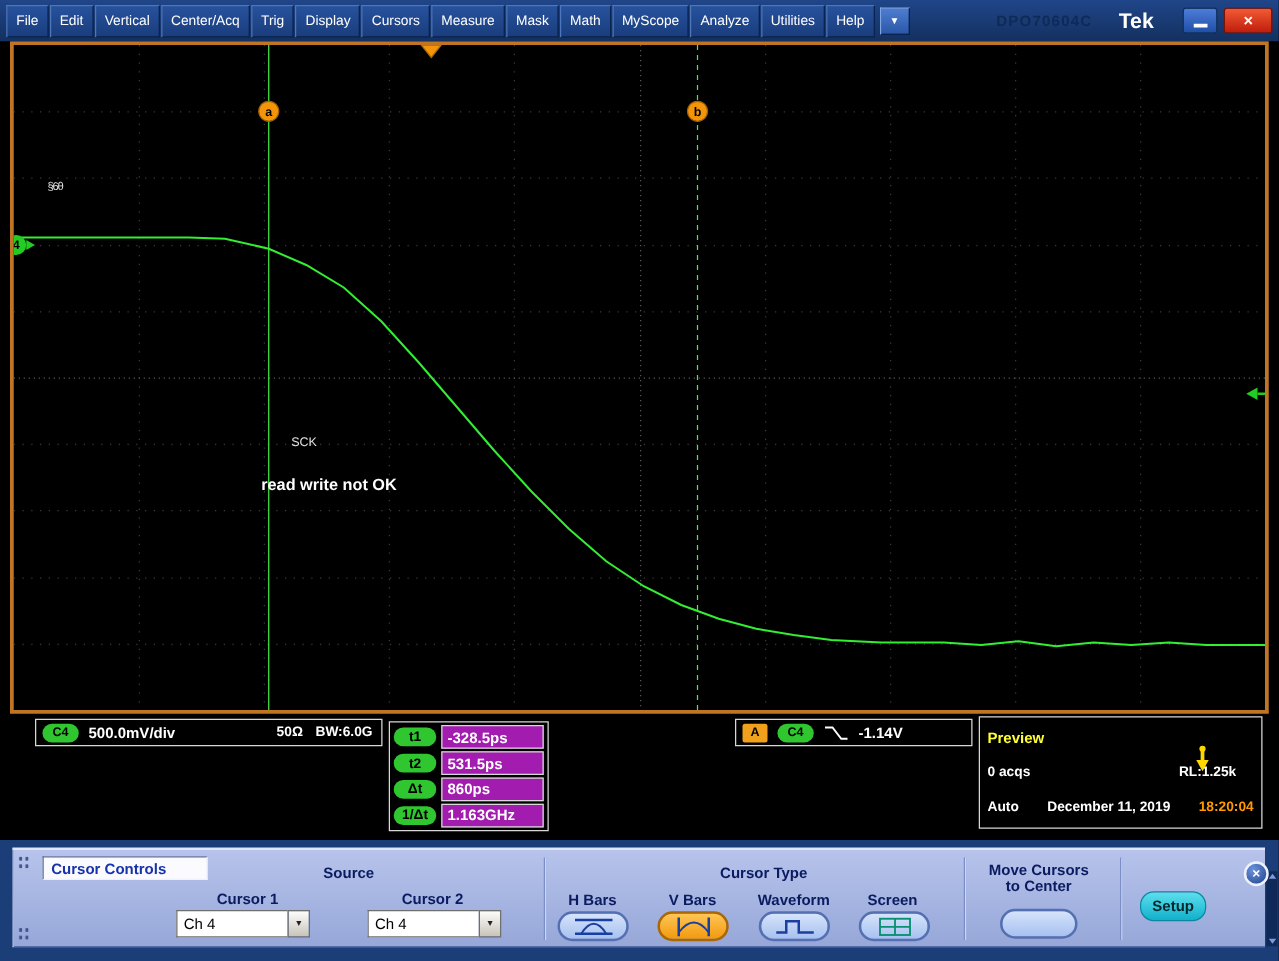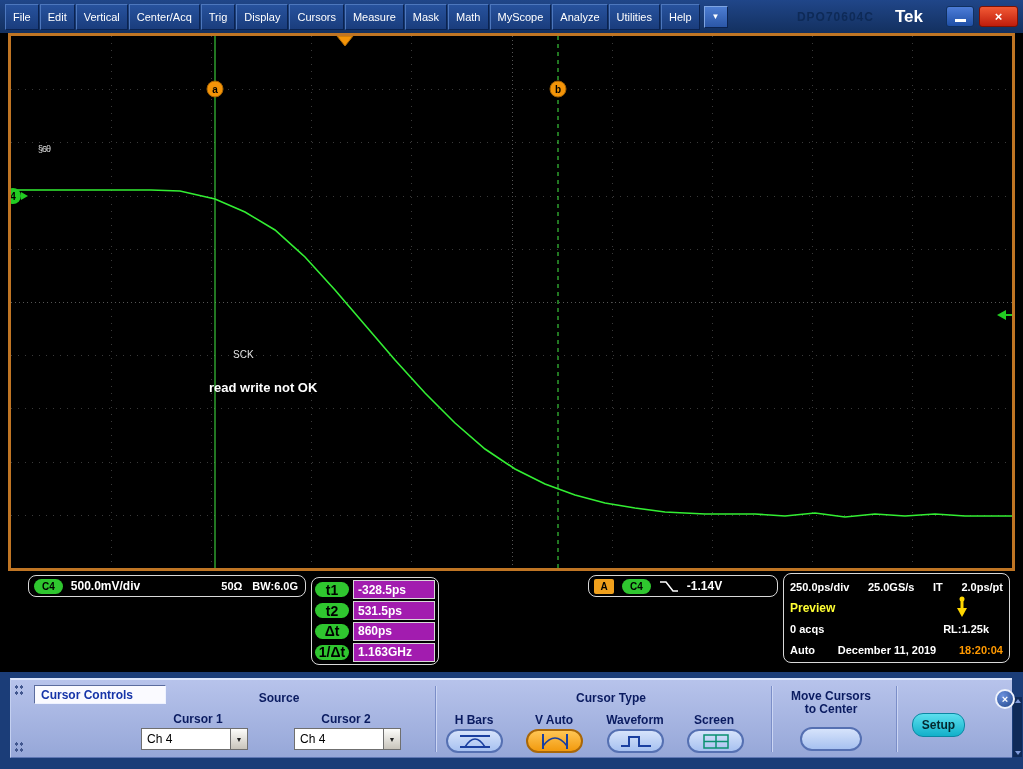--- a/index.html
+++ b/index.html
@@ -57,21 +57,21 @@
     border: 3px solid #bf7524; background: #000;
   }
   .plot-text { position: absolute; font-family:"Liberation Sans",sans-serif; }
   #glitch { left:27px; top:108px; color:#e0e0e0; font-size:9px; letter-spacing:-1px; }
   #sck    { left:222px; top:313px; color:#e4e4e4; font-size:10px; }
   #anno   { left:198px; top:344px; color:#fff; font-size:13px; font-weight:bold; }
 
   
   .ro-box {
     position: absolute; background:#000;
-    border: 1px solid #d8d8d8; border-radius: 8px;
+    border: 1px solid #d8d8d8; border-radius: 0;
     display: flex; align-items: center; color:#fff;
   }
   #ro-ch   { left:28px;  top:575px; width:278px; height:22px; padding:0 5px; }
   #ro-cursors { left:311px; top:577px; width:128px; height:88px;
                 flex-direction:column; align-items:stretch; padding:2px 3px; gap:1px; }
   #ro-trig { left:588px; top:575px; width:190px; height:22px; padding:0 5px; gap:8px; }
   #ro-tb   { left:783px; top:573px; width:227px; height:90px;
              flex-direction:column; align-items:stretch; padding:2px 6px; }
 
   .badge {
@@ -79,21 +79,21 @@
     background:#2fc62f; color:#000; font-weight:bold; font-size:10px;
     border-radius:8px; height:15px; padding:0 8px;
   }
   .ch-scale { font-size:12px; font-weight:bold; margin-left:8px; }
   .ch-imp   { font-size:11px; font-weight:bold; margin-left:auto; }
   .ch-bw    { font-size:11px; font-weight:bold; margin-left:10px; margin-right:2px; }
 
   .cur-row { display:flex; align-items:center; flex:1; }
   .cur-badge {
     width:34px; border-radius:8px; background:#2fc62f; color:#000;
-    font-size:14px; font-weight:bold; height:15px;
+    font-size:11px; font-weight:bold; height:15px;
     display:flex; align-items:center; justify-content:center; flex:none;
   }
   .cur-val {
     flex:1; margin-left:4px; border:1px solid #d8d8d8; height:19px;
     display:flex; align-items:center; padding-left:4px;
     font-size:12px; font-weight:bold; background:#a21caf;
   }
 
   .trig-a {
     background:#f0a01c; color:#000; font-weight:bold; font-size:10px;
@@ -288,26 +288,20 @@
   <span class="trig-a">A</span>
   <span class="badge">C4</span>
   <svg width="20" height="13">
     <path d="M1,2 H7 L14,11 H19" stroke="#fff" stroke-width="1.5" fill="none"></path>
   </svg>
   <span class="trig-level">-1.14V</span>
 </div>
 
 <div class="ro-box" id="ro-tb">
   <div class="tb-row">
-    <span>250.0ps/div</span>
-    <span>25.0GS/s</span>
-    <span>IT</span>
-    <span>2.0ps/pt</span>
-  </div>
-  <div class="tb-row">
     <span class="tb-preview">Preview</span>
     <span></span>
   </div>
   <div class="tb-row">
     <span>0 acqs</span>
     <span class="tb-rl">RL:1.25k</span>
   </div>
   <div class="tb-row">
     <span>Auto</span>
     <span>December 11, 2019</span>
@@ -342,21 +336,21 @@
   </div>
   <div class="dd" id="p-dd2">
     <span class="dd-value">Ch 4</span>
     <span class="dd-btn">▼</span>
   </div>
 
   <div class="p-sep" id="p-sep1"></div>
 
   <div class="p-label" id="p-ctype">Cursor Type</div>
   <div class="p-label" id="p-tl0">H Bars</div>
-  <div class="p-label" id="p-tl1">V Auto</div>
+  <div class="p-label" id="p-tl1">V Bars</div>
   <div class="p-label" id="p-tl2">Waveform</div>
   <div class="p-label" id="p-tl3">Screen</div>
 
   <div class="type-btn" id="p-tb0">
     <svg width="36" height="17">
       <line x1="3" y1="3" x2="33" y2="3" stroke="#1a3fa0" stroke-width="2"></line>
       <line x1="3" y1="14" x2="33" y2="14" stroke="#1a3fa0" stroke-width="2"></line>
       <path d="M8,14 Q18,-2 28,14" stroke="#1a3fa0" stroke-width="1.5" fill="none"></path>
     </svg>
   </div>

